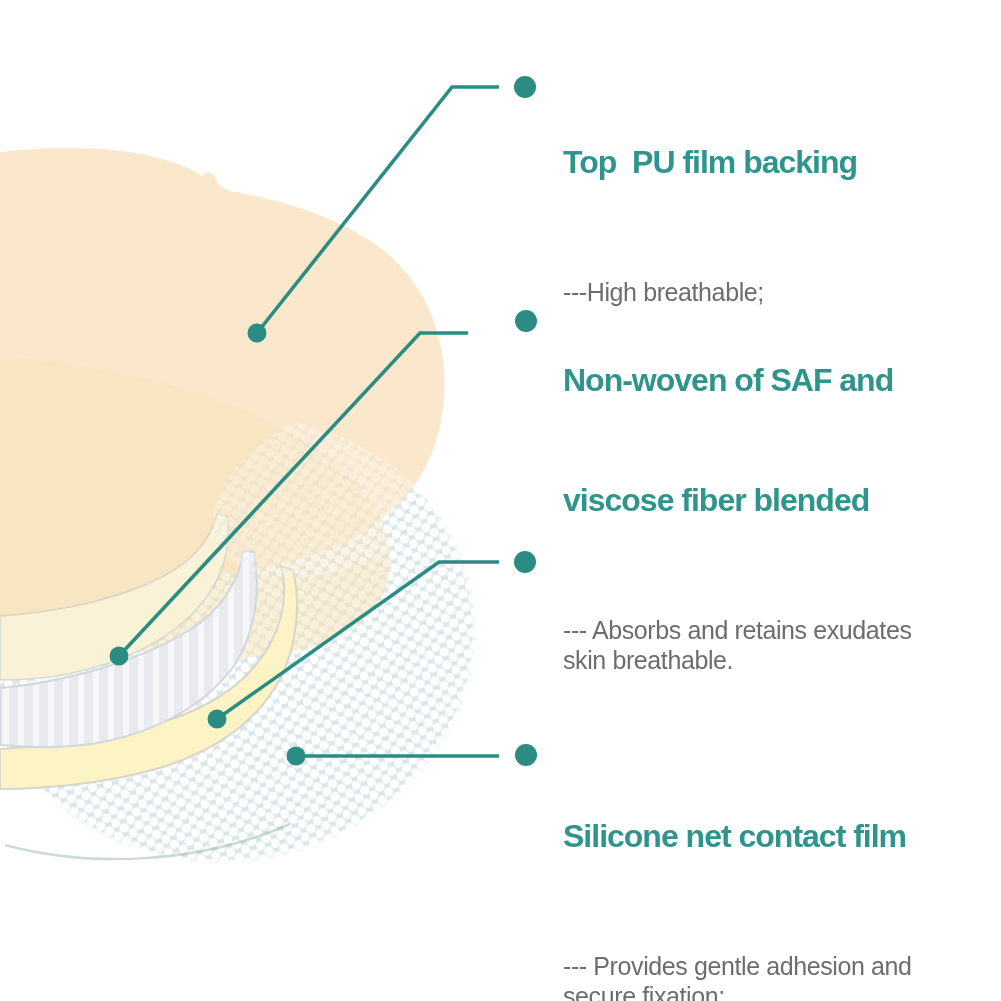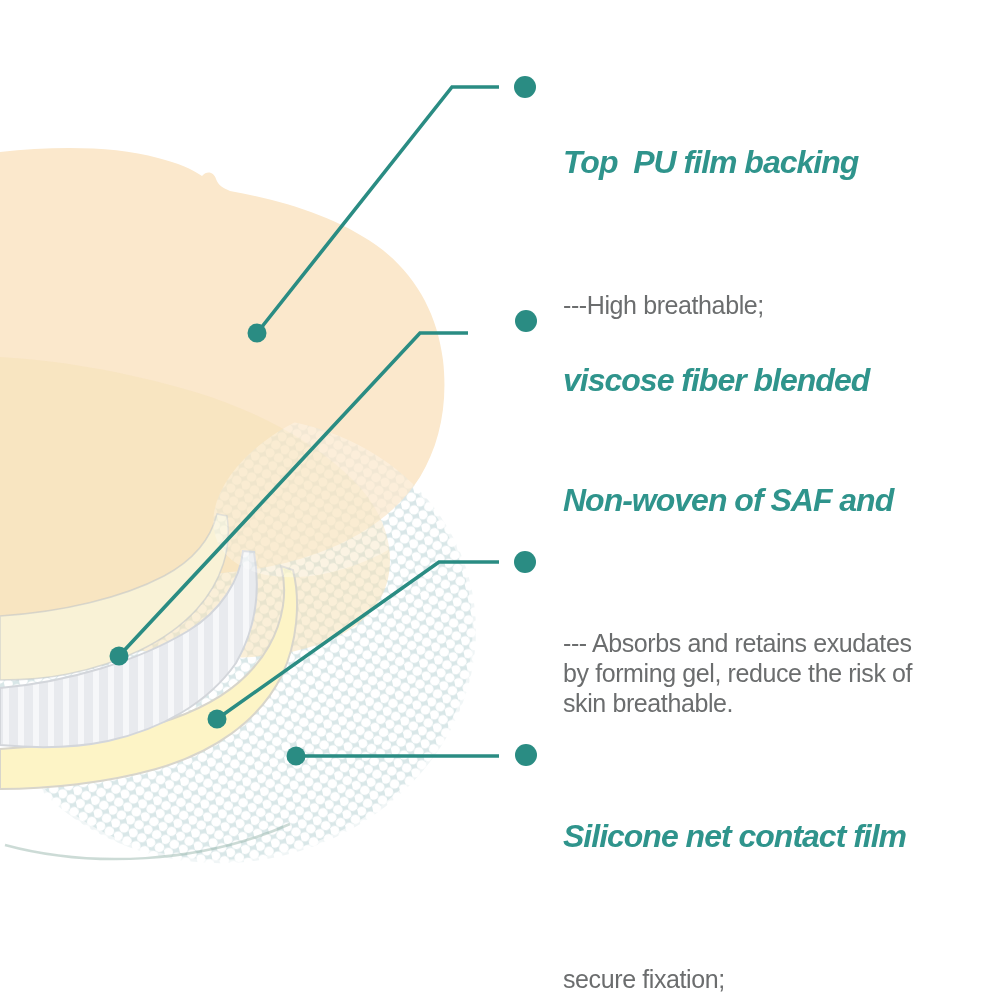--- a/index.html
+++ b/index.html
@@ -5,23 +5,23 @@
   html,body{margin:0;padding:0;background:#ffffff;}
   #stage{
     position:relative;width:1001px;height:1001px;overflow:hidden;
     background:#ffffff;
     font-family:"Liberation Sans", sans-serif;
   }
   #diagram-svg{position:absolute;left:0;top:0;}
   .callout{position:absolute;left:563px;}
   .heading{
     font-size:32px;font-weight:700;letter-spacing:-1px;line-height:40px;
-    color:#2f948c;white-space:pre;font-style:italic;
+    color:#2f948c;white-space:pre;
   }
-  .details{margin-top:28px;}
+  .details{margin-top:15px;}
   .details div{
     font-size:25px;letter-spacing:-0.4px;line-height:30px;
     color:#6b6d6e;white-space:pre;
   }
 </style>
 </head>
 <body>
 
 <div id="stage">
 
@@ -127,36 +127,36 @@
     <div class="heading">
       <div>Top  PU film backing</div>
     </div>
     <div class="details">
       <div>---High breathable;</div>
     </div>
   </div>
 
   <div class="callout" style="top:280px">
     <div class="heading">
+      <div>Non-woven of SAF and</div>
       <div>viscose fiber blended</div>
-      <div>Non-woven of SAF and</div>
     </div>
     <div class="details">
       <div>--- Absorbs and retains exudates</div>
-      <div>by forming gel, reduce the risk of</div>
       <div>skin breathable.</div>
     </div>
   </div>
 
   <div class="callout" style="top:538px">
   </div>
 
   <div class="callout" style="top:736px">
     <div class="heading">
       <div>Silicone net contact film</div>
     </div>
     <div class="details">
+      <div>--- Provides gentle adhesion and</div>
       <div>secure fixation;</div>
 
     </div>
   </div>
 
 </div>
 
 </body></html>

